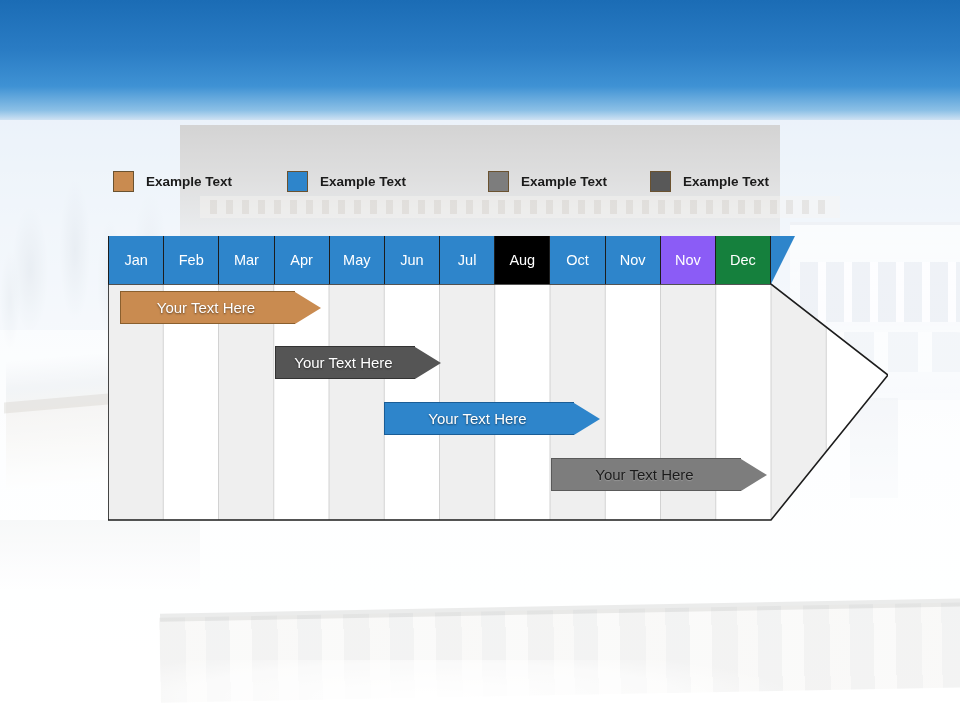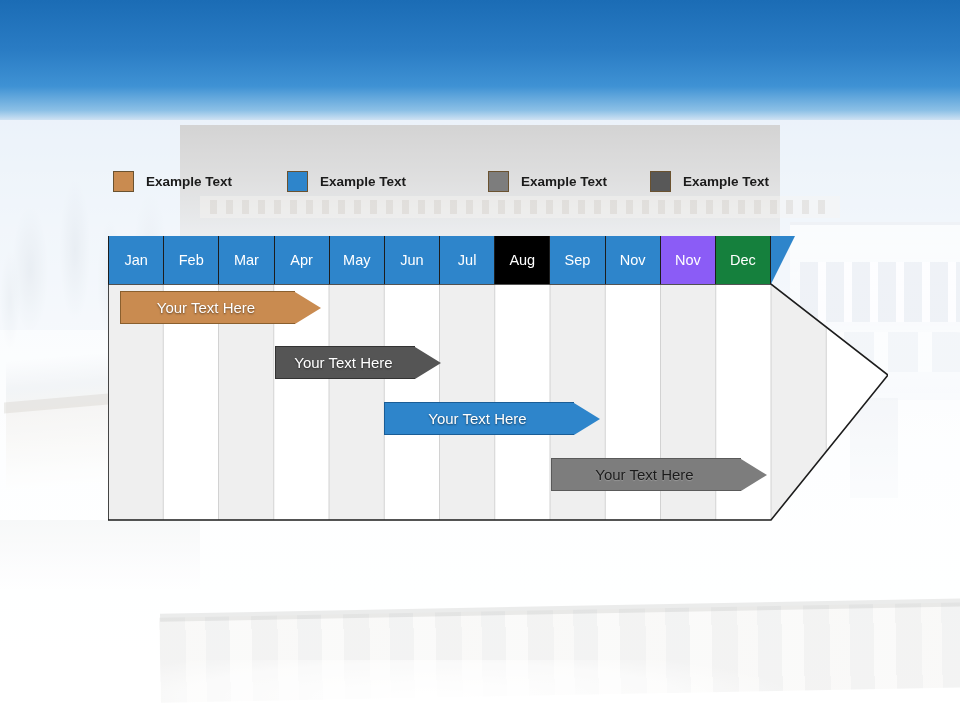--- a/index.html
+++ b/index.html
@@ -385,21 +385,21 @@
 
     <div class="months" id="months">
         <div class="month-cell" style="background: rgb(46, 133, 203); color: rgb(255, 255, 255);">Jan</div>
         <div class="month-cell" style="background: rgb(46, 133, 203); color: rgb(255, 255, 255);">Feb</div>
         <div class="month-cell" style="background: rgb(46, 133, 203); color: rgb(255, 255, 255);">Mar</div>
         <div class="month-cell" style="background: rgb(46, 133, 203); color: rgb(255, 255, 255);">Apr</div>
         <div class="month-cell" style="background: rgb(46, 133, 203); color: rgb(255, 255, 255);">May</div>
         <div class="month-cell" style="background: rgb(46, 133, 203); color: rgb(255, 255, 255);">Jun</div>
         <div class="month-cell" style="background: rgb(46, 133, 203); color: rgb(255, 255, 255);">Jul</div>
         <div class="month-cell" style="background: #000000; color: rgb(255, 255, 255);">Aug</div>
-        <div class="month-cell" style="background: rgb(46, 133, 203); color: rgb(255, 255, 255);">Sep</div>
+        <div class="month-cell" style="background: rgb(46, 133, 203); color: rgb(255, 255, 255);">Oct</div>
         <div class="month-cell" style="background: rgb(46, 133, 203); color: rgb(255, 255, 255);">Nov</div>
         <div class="month-cell" style="background: #8b5cf6; color: rgb(255, 255, 255);">Nov</div>
         <div class="month-cell" style="background: #15803d; color: rgb(255, 255, 255);">Dec</div>
       </div>
     <div class="months-tip"></div>
 
     <div class="bars" id="bars">
         <div class="bar" style="left: 12px; top: 7px;">
           <div class="bar-rect glow-light" style="width: 175px; background: rgb(201, 139, 80); color: rgb(255, 255, 255); border-top: 1px solid rgb(138, 95, 46); border-bottom: 1px solid rgb(138, 95, 46); border-left: 1px solid rgb(138, 95, 46);">Your  Text Here</div>
           <div class="bar-tip" style="border-left: 26px solid rgb(201, 139, 80);"></div>

